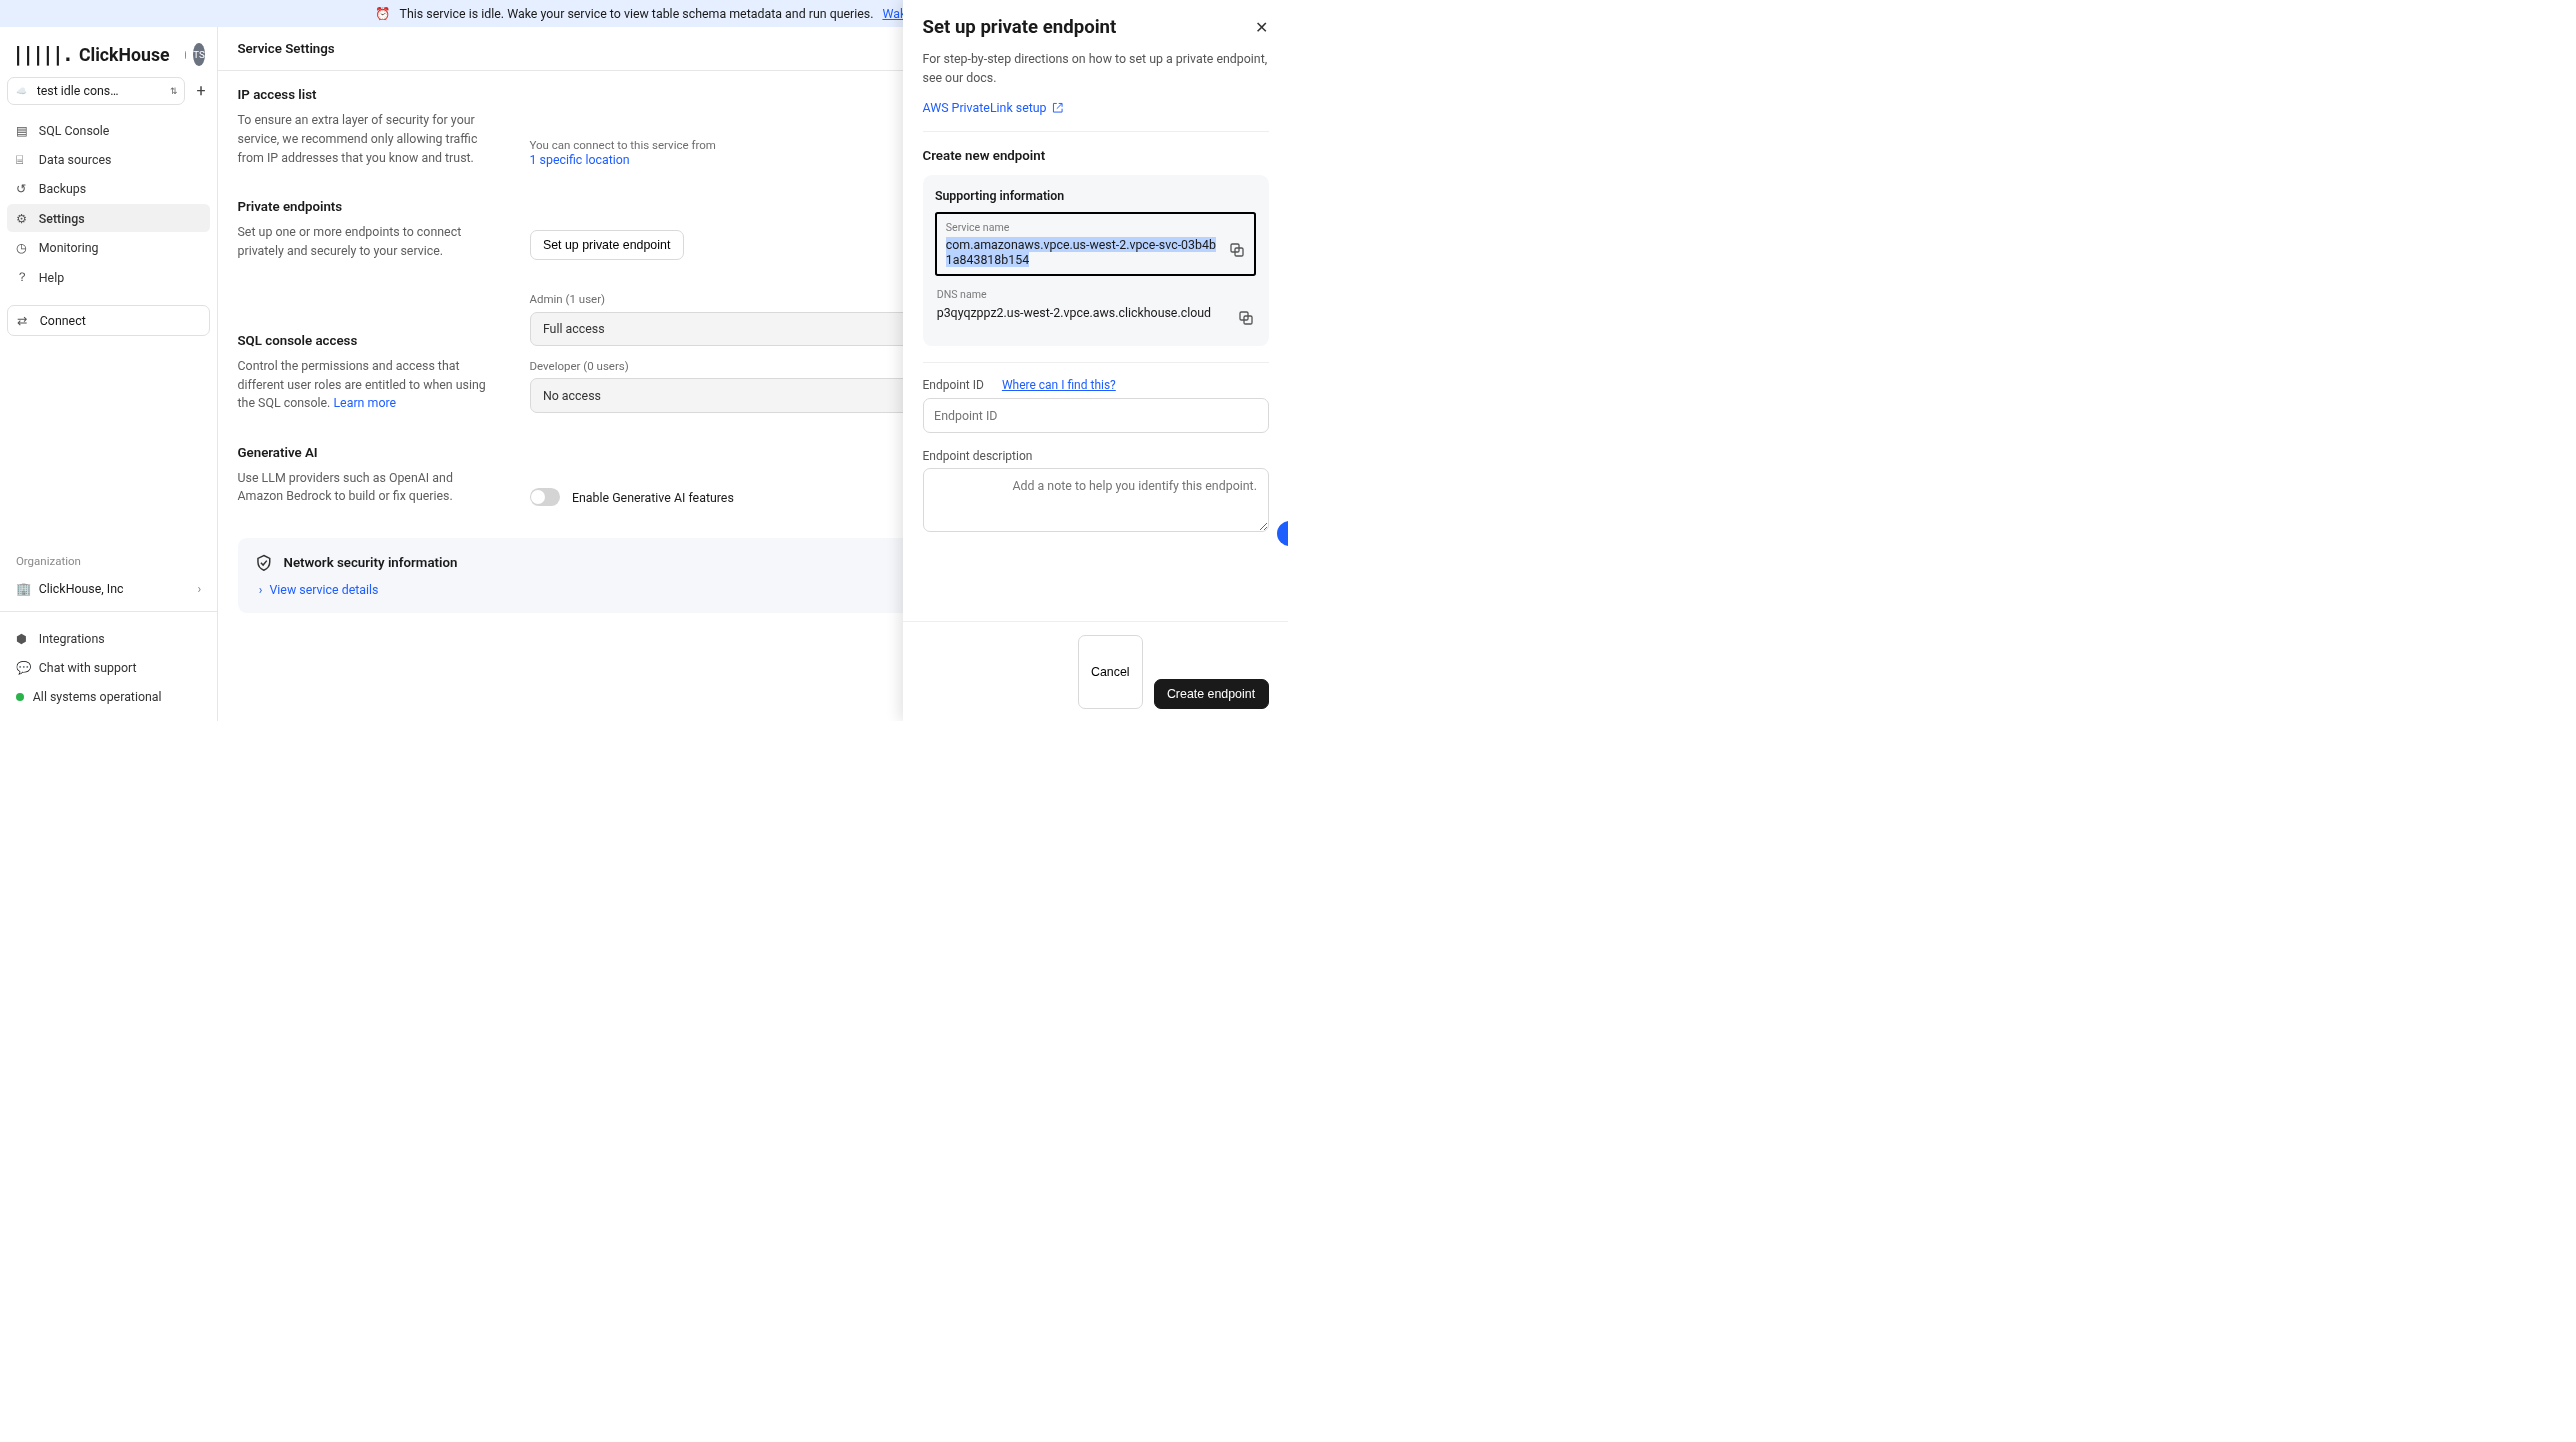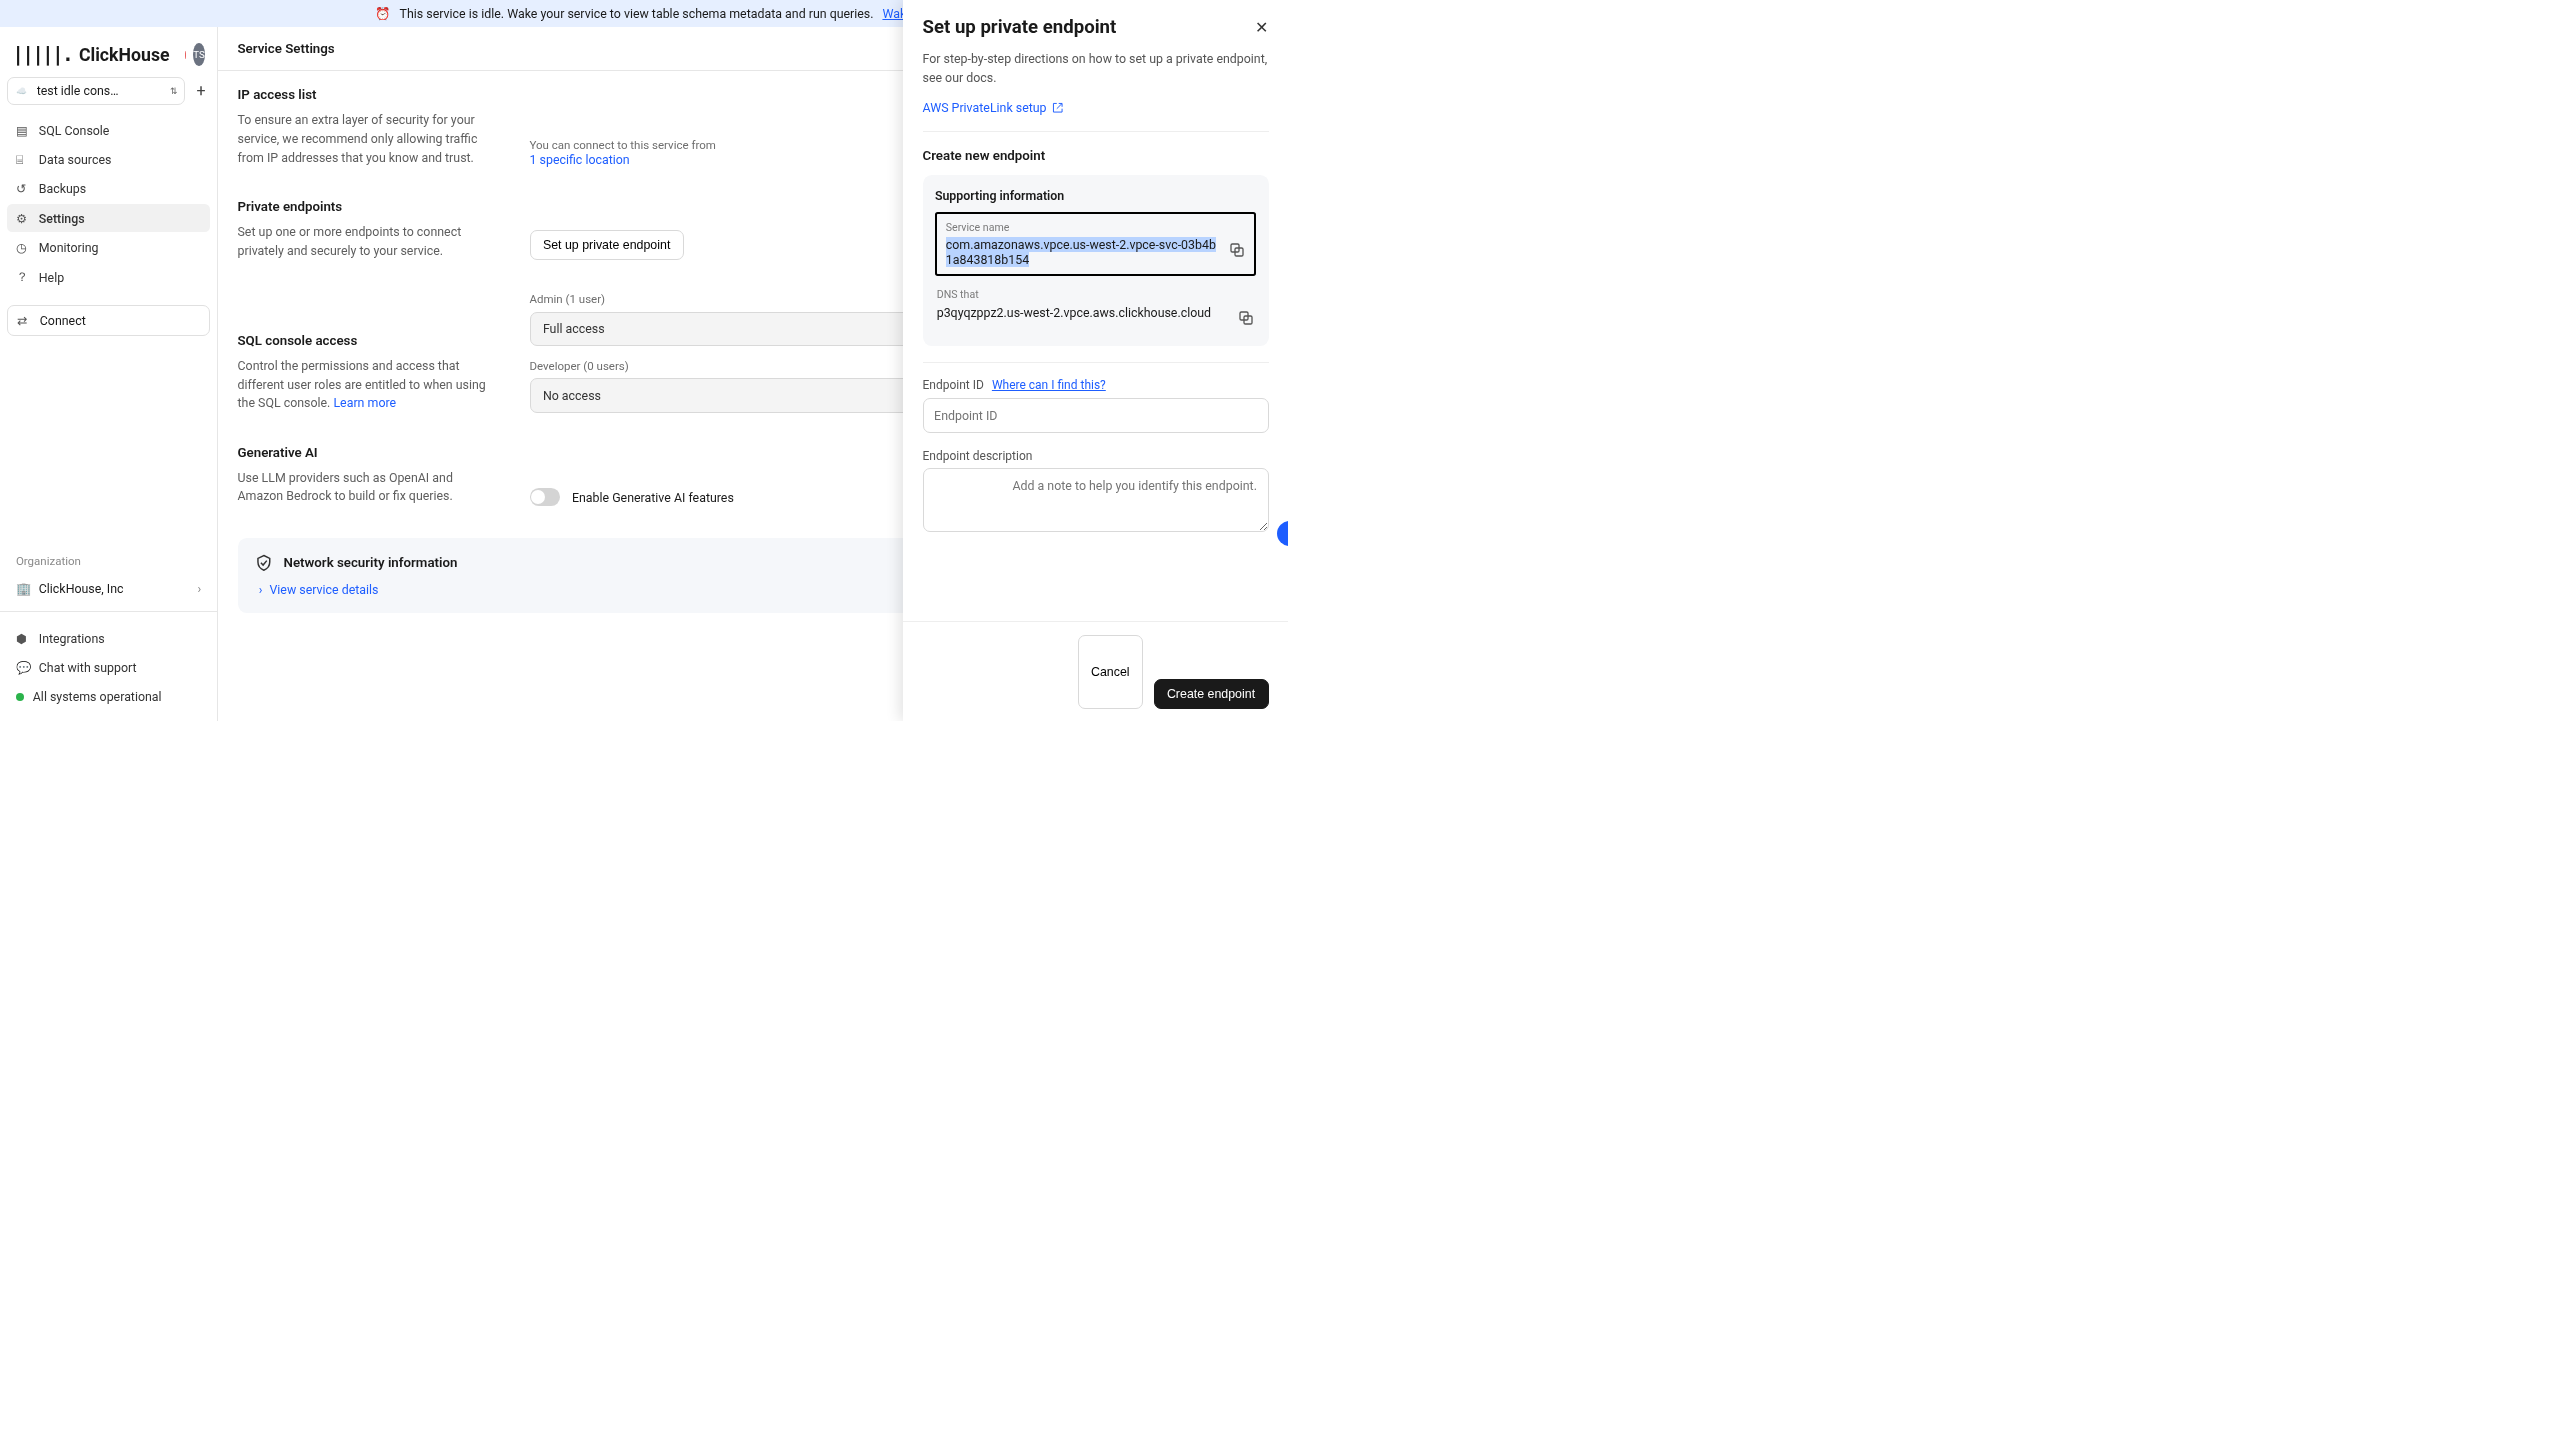--- a/index.html
+++ b/index.html
@@ -126,21 +126,21 @@
   .support-label { font-size: 12.4px; font-weight: 600; margin-bottom: 8.9px; }
   .field-label { font-size: 10.6px; color: #7b7b7b; margin-bottom: 3.5px; }
   .field-row { display: flex; align-items: flex-start; gap: 7px; }
   .field-value { font-size: 12.4px; word-break: break-all; flex: 1; }
   .copy-btn { width: 16px; height: 16px; cursor: pointer; color: #555; flex-shrink: 0; margin-top: 5.3px; }
   .field-block { padding: 7px 1.8px; }
   .field-block.highlighted { border: 2.2px solid #000; border-radius: 2.7px; padding: 7px 8.9px; }
   .selected { background: #b8d3ff; }
 
   .form-label { font-size: 12px; color: #555; margin-top: 16px; margin-bottom: 5.3px; }
-  .form-label .help { color: #1e5eff; margin-left: 5px; }
+  .form-label .help { color: #1e5eff; margin-left: 15px; }
   .text-input { width: 100%; border: 0.9px solid #d9d9d9; border-radius: 7px; padding: 8.9px 10.6px; font-size: 12.4px; font-family: inherit; }
   .textarea { resize: vertical; height: 64px; text-align: right; }
 
   .drawer-footer { border-top: 0.9px solid #eee; padding: 12.4px 19.5px; display: flex; justify-content: flex-end; gap: 10.6px; }
 
   .chat-bubble { position: absolute; right: -1.8px; bottom: 175px; width: 12.4px; height: 25px; background: #1e5eff; border-top-left-radius: 14px; border-bottom-left-radius: 14px; }
 </style>
 </head>
 <body>
 
@@ -325,21 +325,21 @@
         <div class="field-row">
           <span class="field-value"><span class="selected">com.amazonaws.vpce.us-west-2.vpce-svc-03b4b1a843818b154</span></span>
           <svg class="copy-btn" viewBox="0 0 24 24" fill="none" stroke="#555" stroke-width="2">
               <rect x="9" y="9" width="12" height="12" rx="2"></rect>
               <rect x="3" y="3" width="12" height="12" rx="2"></rect>
             </svg>
         </div>
       </div>
 
       <div class="field-block" style="margin-top:5.3px;">
-        <div class="field-label">DNS that</div>
+        <div class="field-label">DNS name</div>
         <div class="field-row">
           <span class="field-value">p3qyqzppz2.us-west-2.vpce.aws.clickhouse.cloud</span>
           <svg class="copy-btn" viewBox="0 0 24 24" fill="none" stroke="#555" stroke-width="2">
               <rect x="9" y="9" width="12" height="12" rx="2"></rect>
               <rect x="3" y="3" width="12" height="12" rx="2"></rect>
             </svg>
         </div>
       </div>
     </div>
 

